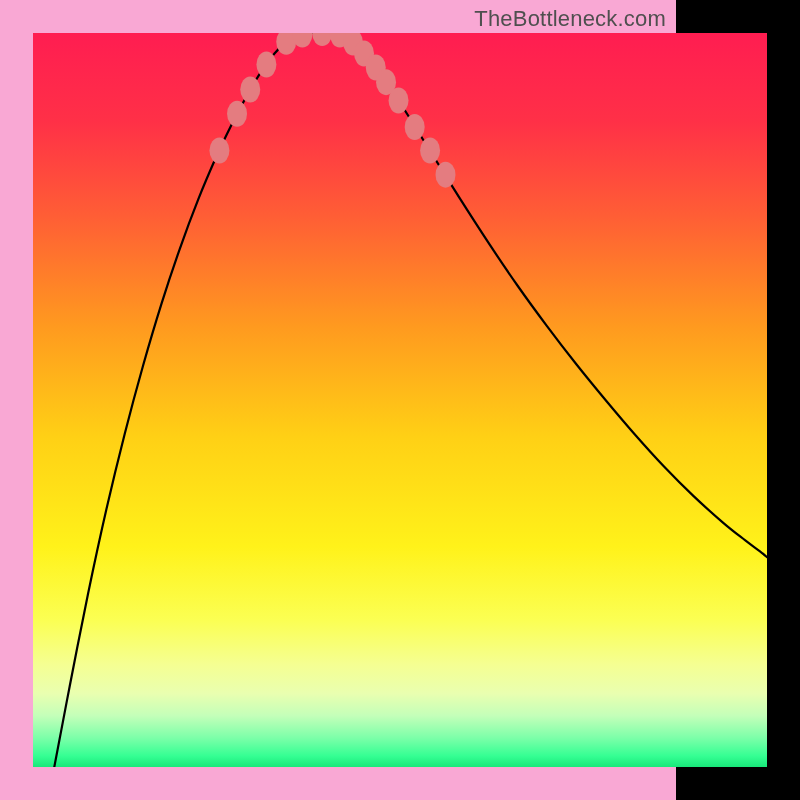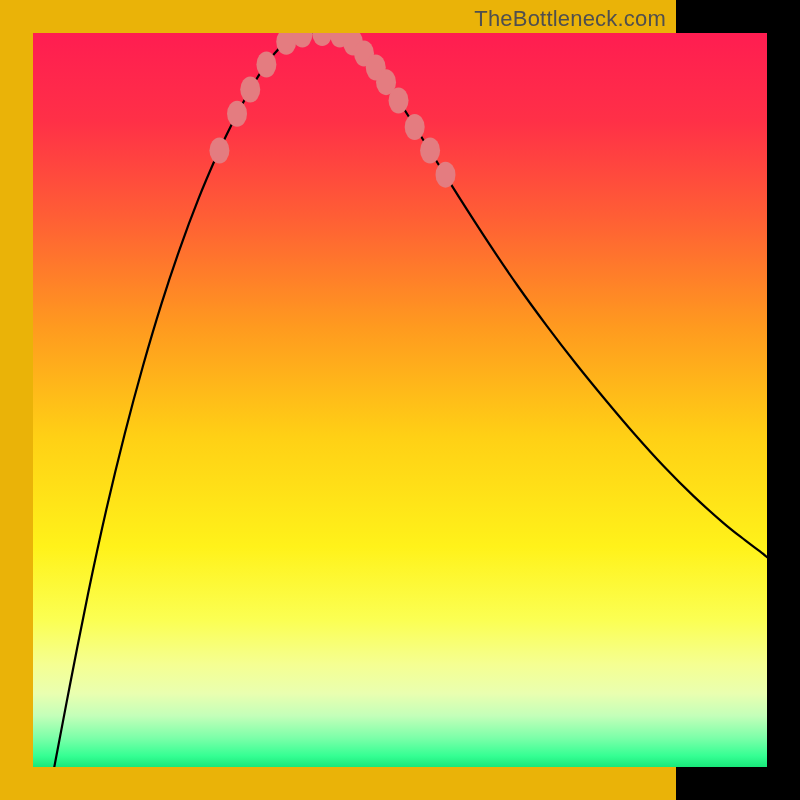--- a/index.html
+++ b/index.html
@@ -1,21 +1,21 @@
 <!DOCTYPE html>
 <html><head>
 <meta charset="utf-8">
 <style>
   * { margin: 0; padding: 0; box-sizing: border-box; }
   html, body { width: 800px; height: 800px; overflow: hidden; background: #000; }
   .stage {
     position: relative;
     width: 676px;
     height: 800px;
-    background: #eab308;
+    background: #f9a8d4;
     text-align: center;
   }
   .watermark {
     position: absolute;
     top: 6px;
     right: 10px;
     font-family: Arial, Helvetica, sans-serif;
     font-size: 22px;
     color: #4f4f4f;
     letter-spacing: 0.2px;

